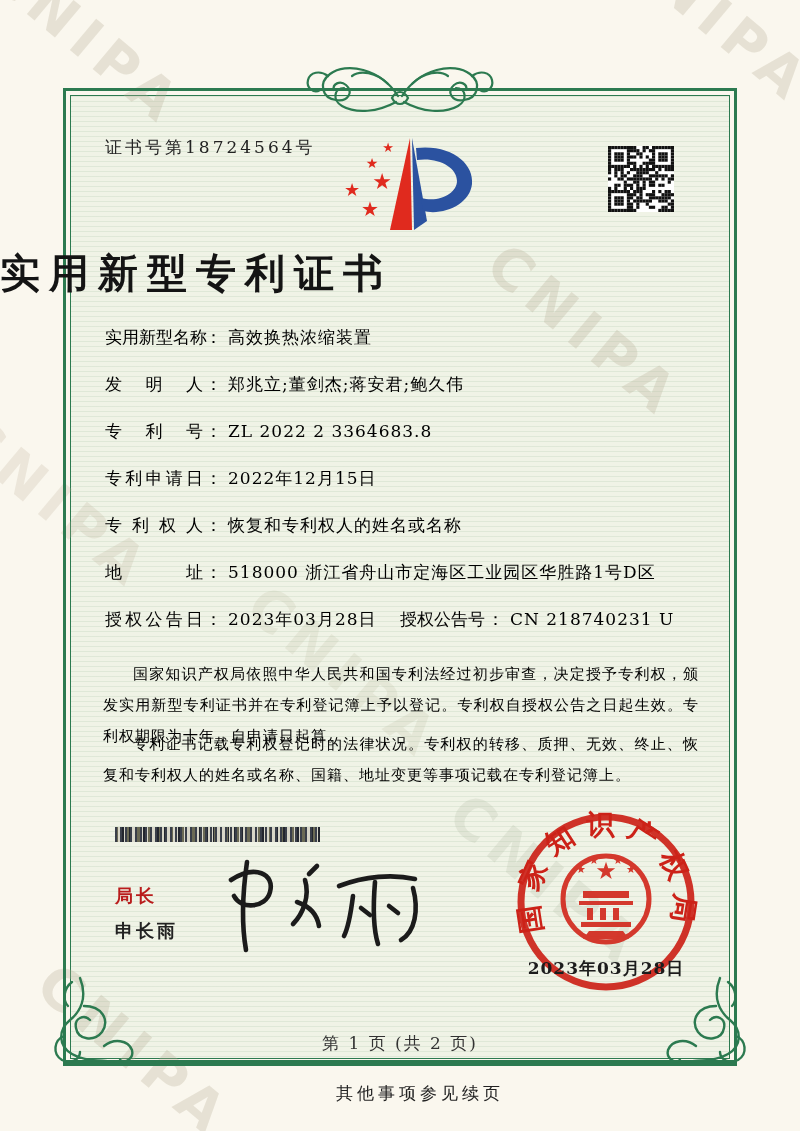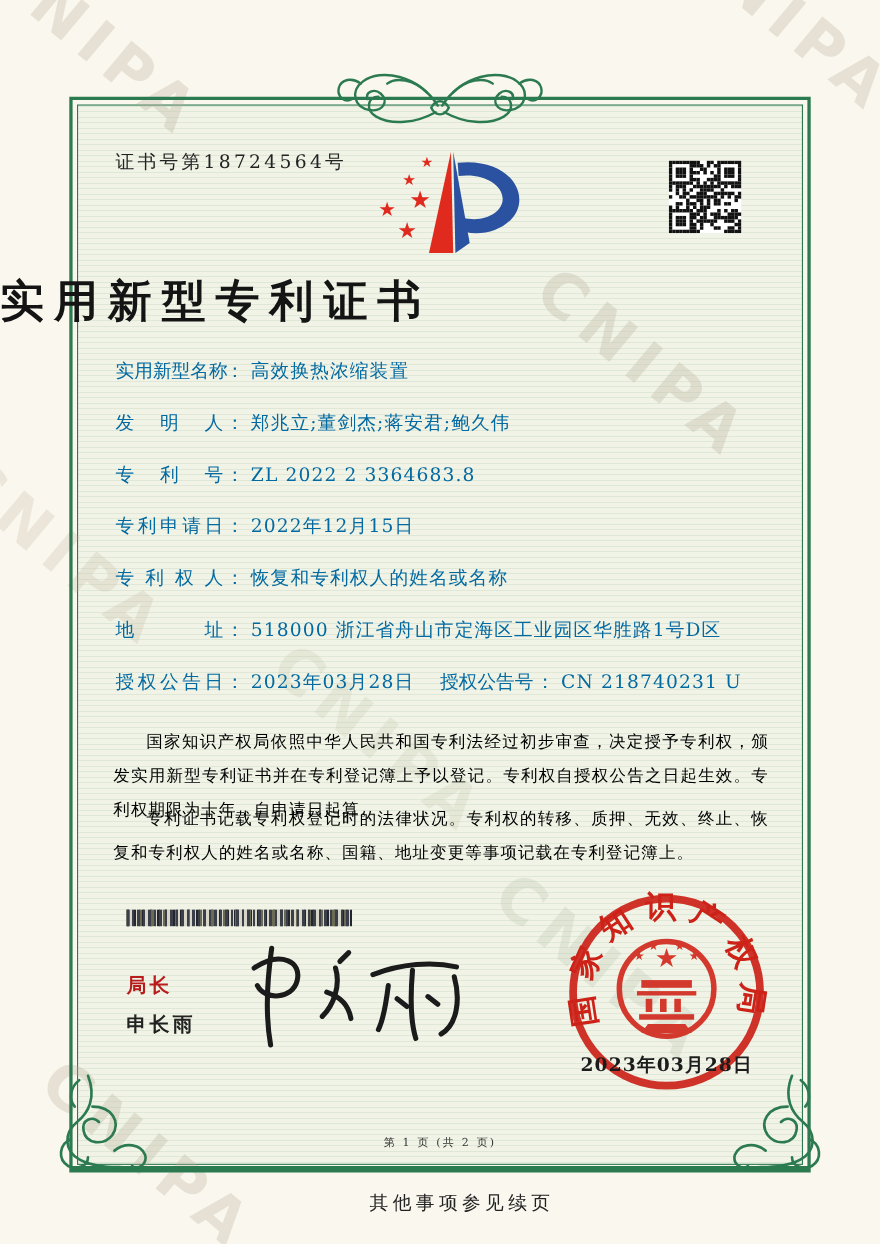--- a/index.html
+++ b/index.html
@@ -21,21 +21,21 @@
 
   .content{position:absolute;inset:0;z-index:3;}
 
   .cert-no{position:absolute;left:105px;top:136px;font-size:17px;letter-spacing:3px;color:#222;}
   .logo{position:absolute;left:330px;top:134px;width:148px;height:100px;}
   .qr{position:absolute;left:608px;top:146px;width:66px;height:66px;}
 
   .doc-title{position:absolute;left:0;right:0;top:246px;text-align:left;
     font-size:40px;font-weight:bold;letter-spacing:9px;color:#141414;}
 
-  .frow{position:absolute;left:105px;right:90px;font-size:17px;color:#0369a1;white-space:nowrap;}
+  .frow{position:absolute;left:105px;right:90px;font-size:17px;color:#000000;white-space:nowrap;}
   .flabel{display:inline-block;width:98px;text-align:justify;text-align-last:justify;}
   .fcolon{display:inline-block;margin:0 6px 0 2px;}
   .fvalue{letter-spacing:1px;}
   .fpair2{position:absolute;left:295px;top:0;}
 
   .para{position:absolute;left:103px;width:596px;font-size:15px;line-height:31px;
     color:#000000;text-align:justify;text-indent:2em;letter-spacing:1px;}
 
   .barcode{position:absolute;left:115px;top:827px;width:205px;height:15px;
     background:
@@ -48,21 +48,21 @@
   .signer-name{position:absolute;left:115px;top:919px;font-size:18px;font-weight:600;
     letter-spacing:3px;color:#222;font-family:"DejaVu Sans","Liberation Sans",sans-serif;}
   .signature{position:absolute;left:213px;top:848px;width:220px;height:108px;}
 
   .seal{position:absolute;left:511px;top:807px;width:190px;height:190px;}
   .seal svg{position:absolute;inset:0;}
   .seal-date{position:absolute;left:0;right:0;top:150px;text-align:center;
     font-size:17px;font-weight:bold;color:#1c1c1c;letter-spacing:1px;}
 
   .page-info{position:absolute;left:0;right:0;top:1032px;text-align:center;
-    font-size:10px;color:#333;letter-spacing:2px;}
+    font-size:17px;color:#333;letter-spacing:2px;}
   .continuation{position:absolute;left:0;right:0;top:1082px;text-align:center;
     font-size:17px;color:#222;letter-spacing:4px;padding-left:40px;}
 </style>
 </head>
 <body>
 
 <div class="page">
 
   <div class="frame-inner"></div>
 

